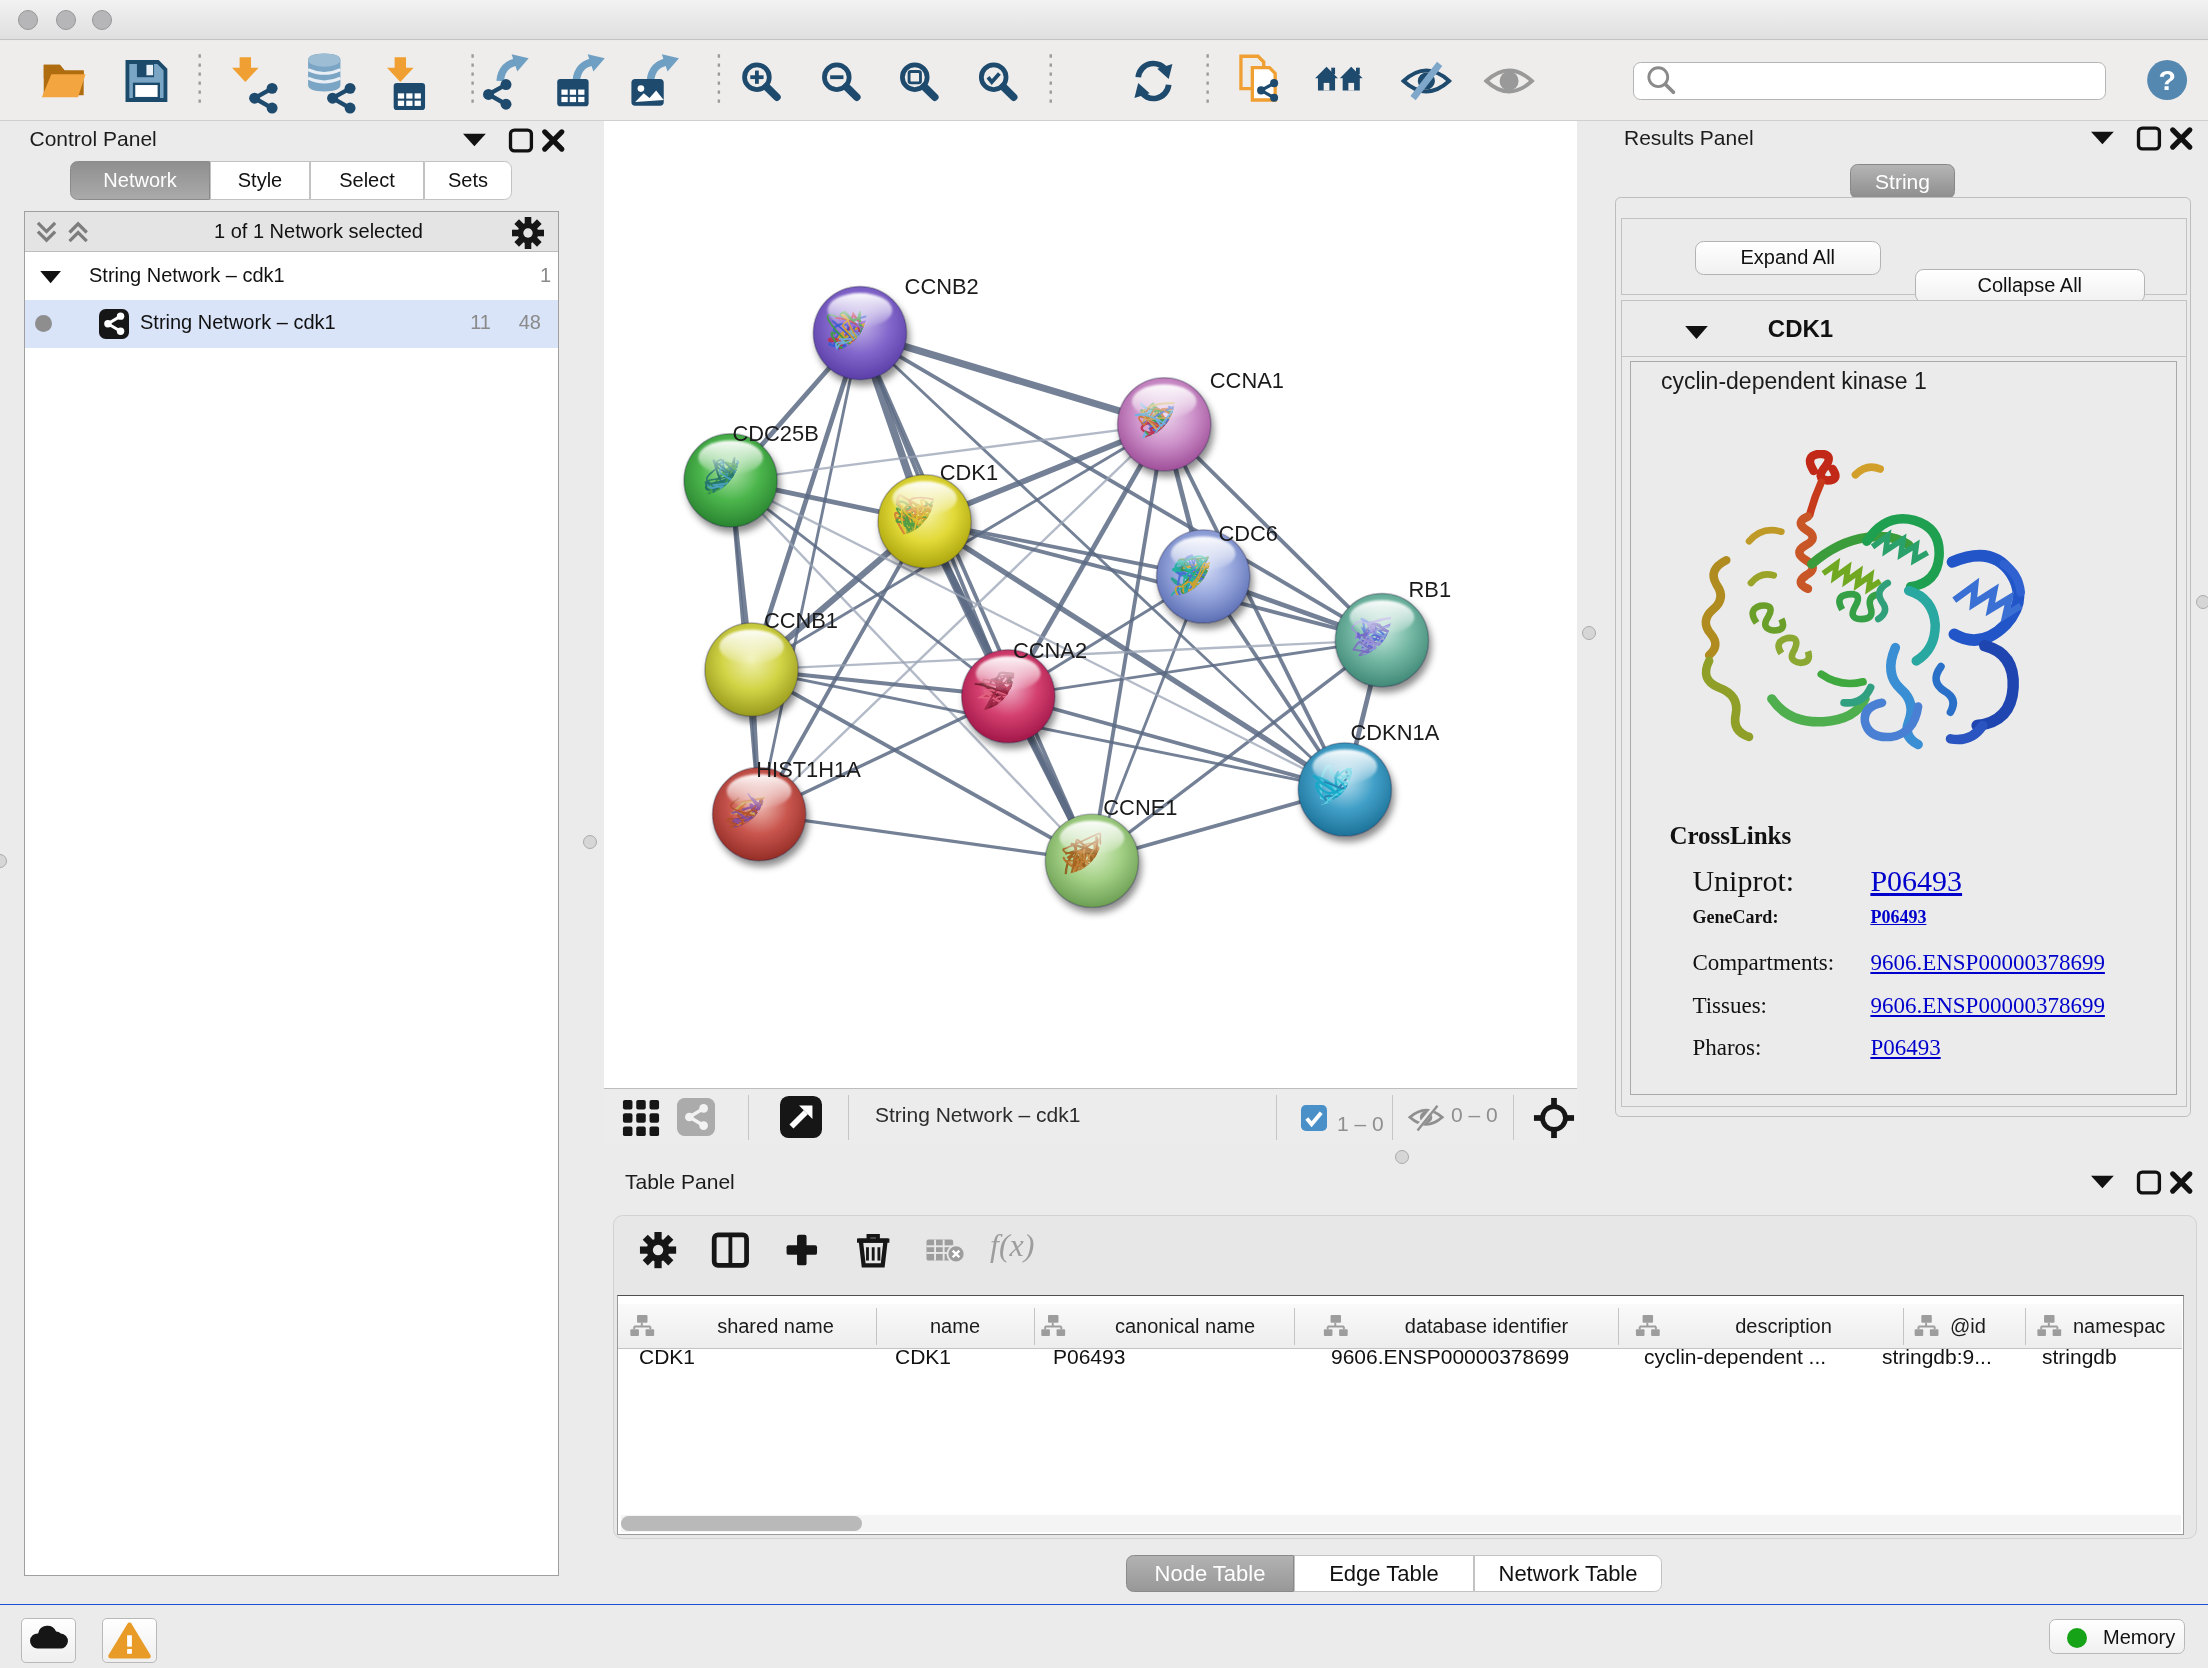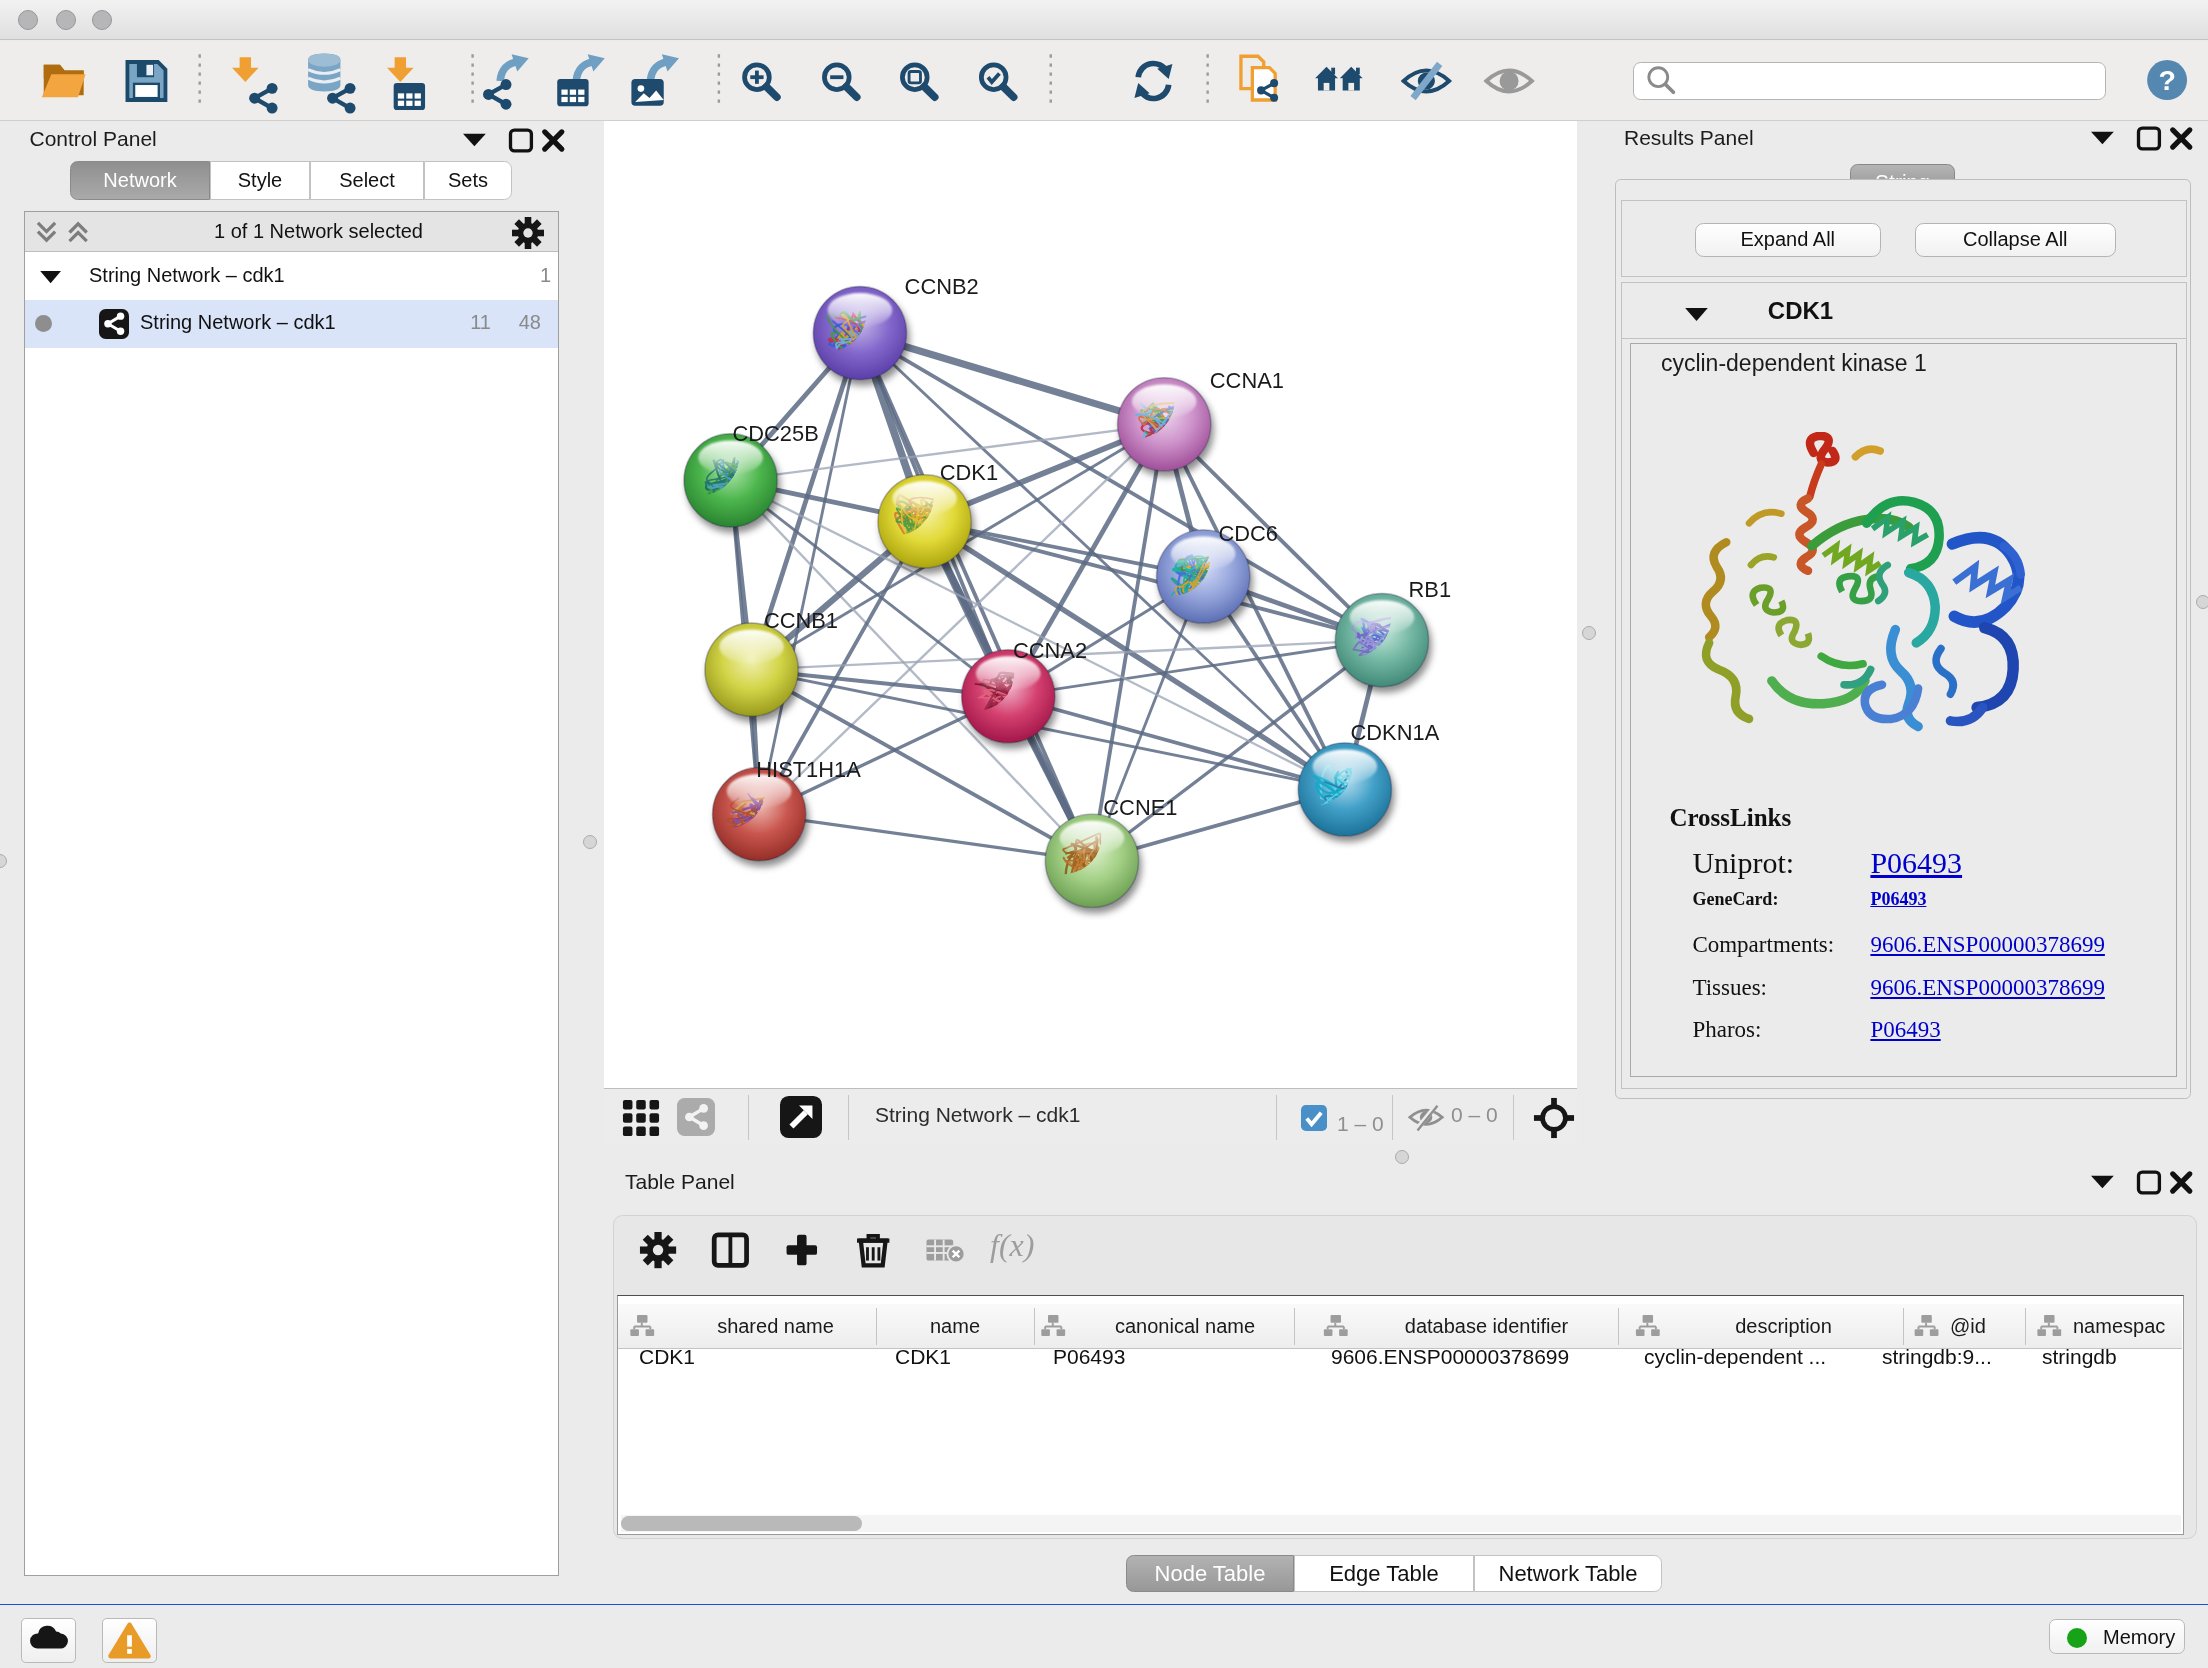--- a/index.html
+++ b/index.html
@@ -33,21 +33,21 @@
 
 #netwhite { left:604px; top:121px; width:973px; height:967px; background:#ffffff; }
 #netbar { left:604px; top:1088px; width:973px; height:56px; background:#ececec; border-top:1px solid #bdbdbd; }
 .nbdiv { top:5.7px; width:1px; height:45px; background:#c6c6c6; }
 .nbtext { font-size:21px; color:#2c2c2c; }
 .nbgray { font-size:21px; color:#8f8f8f; }
 
 
 #rp-title { left:1624px; top:126px; }
 #stringtab { left:1850px; top:164px; width:105px; height:35px; background:linear-gradient(#b5b5b5,#8d8d8d); border:1px solid #888; border-radius:7.6px; color:#fff; font-size:21px; text-align:center; line-height:33px; }
-#rp-outer { left:1615px; top:179px; width:576px; height:920px; border:1px solid #bdbdbd; border-radius:5.7px; background:#ebebeb;}
+#rp-outer { left:1615px; top:197px; width:576px; height:920px; border:1px solid #bdbdbd; border-radius:5.7px; background:#ebebeb;}
 #rp-box1 { left:4.8px; top:20px; width:566px; height:77px; border:1px solid #c2c2c2; background:#ebebeb; }
 .rbtn { top:22px; height:34px; background:linear-gradient(#ffffff,#f1f1f1); border:1px solid #b3b3b3; border-radius:8.6px; font-size:20px; color:#111; text-align:center; line-height:31px; }
 #rp-box2 { left:4.8px; top:102px; width:566px; height:807px; border:1px solid #c2c2c2; background:#ebebeb; }
 #cdk1hdr { left:0; top:0; width:564px; height:56px; border-bottom:1px solid #c2c2c2; }
 #rp-content { left:8.6px; top:60px; width:547px; height:734px; border:1px solid #a9a9a9; background:#ebebeb; }
 .serif { font-family:"Liberation Serif", serif; }
 .xlink { color:#0000cc; text-decoration:underline; }
 
 
 #tp-title { left:625px; top:1170px; }
@@ -669,21 +669,21 @@
 <svg class="abs" style="left:2091px; top:125px;" width="114" height="27" viewBox="0 0 120 28">
 <path d="M0 7 L24 7 L12 20 z" fill="#111"></path>
 <rect x="50" y="3" width="22" height="22" rx="4" fill="none" stroke="#111" stroke-width="3.5"></rect>
 <line x1="86" y1="5" x2="104" y2="23" stroke="#111" stroke-width="5.5" stroke-linecap="round"></line>
 <line x1="104" y1="5" x2="86" y2="23" stroke="#111" stroke-width="5.5" stroke-linecap="round"></line>
 </svg>
 <div id="stringtab" class="abs">String</div>
 <div id="rp-outer" class="abs">
   <div id="rp-box1" class="abs">
     <div class="rbtn abs" style="left:73px; width:186px;">Expand All</div>
-    <div class="rbtn abs" style="left:293px; width:201px;">Collapse All</div>
+    <div class="rbtn abs" style="left:293px; width:230px;margin-top:28px;">Collapse All</div>
   </div>
   <div id="rp-box2" class="abs">
     <div id="cdk1hdr" class="abs">
       <svg class="abs" style="left:61px; top:23px;" width="27" height="17" viewBox="0 0 28 18">
             <path d="M2 2 L26 2 L14 16 z" fill="#111"></path>
           </svg>
       <div class="abs" style="left:146px; top:14.3px; font-size:24px; font-weight:bold; color:#111;">CDK1</div>
     </div>
     <div id="rp-content" class="abs">
       <div class="abs" style="left:29.5px; top:5.7px; font-size:23px; color:#1c1c1c;">cyclin-dependent kinase 1</div>

